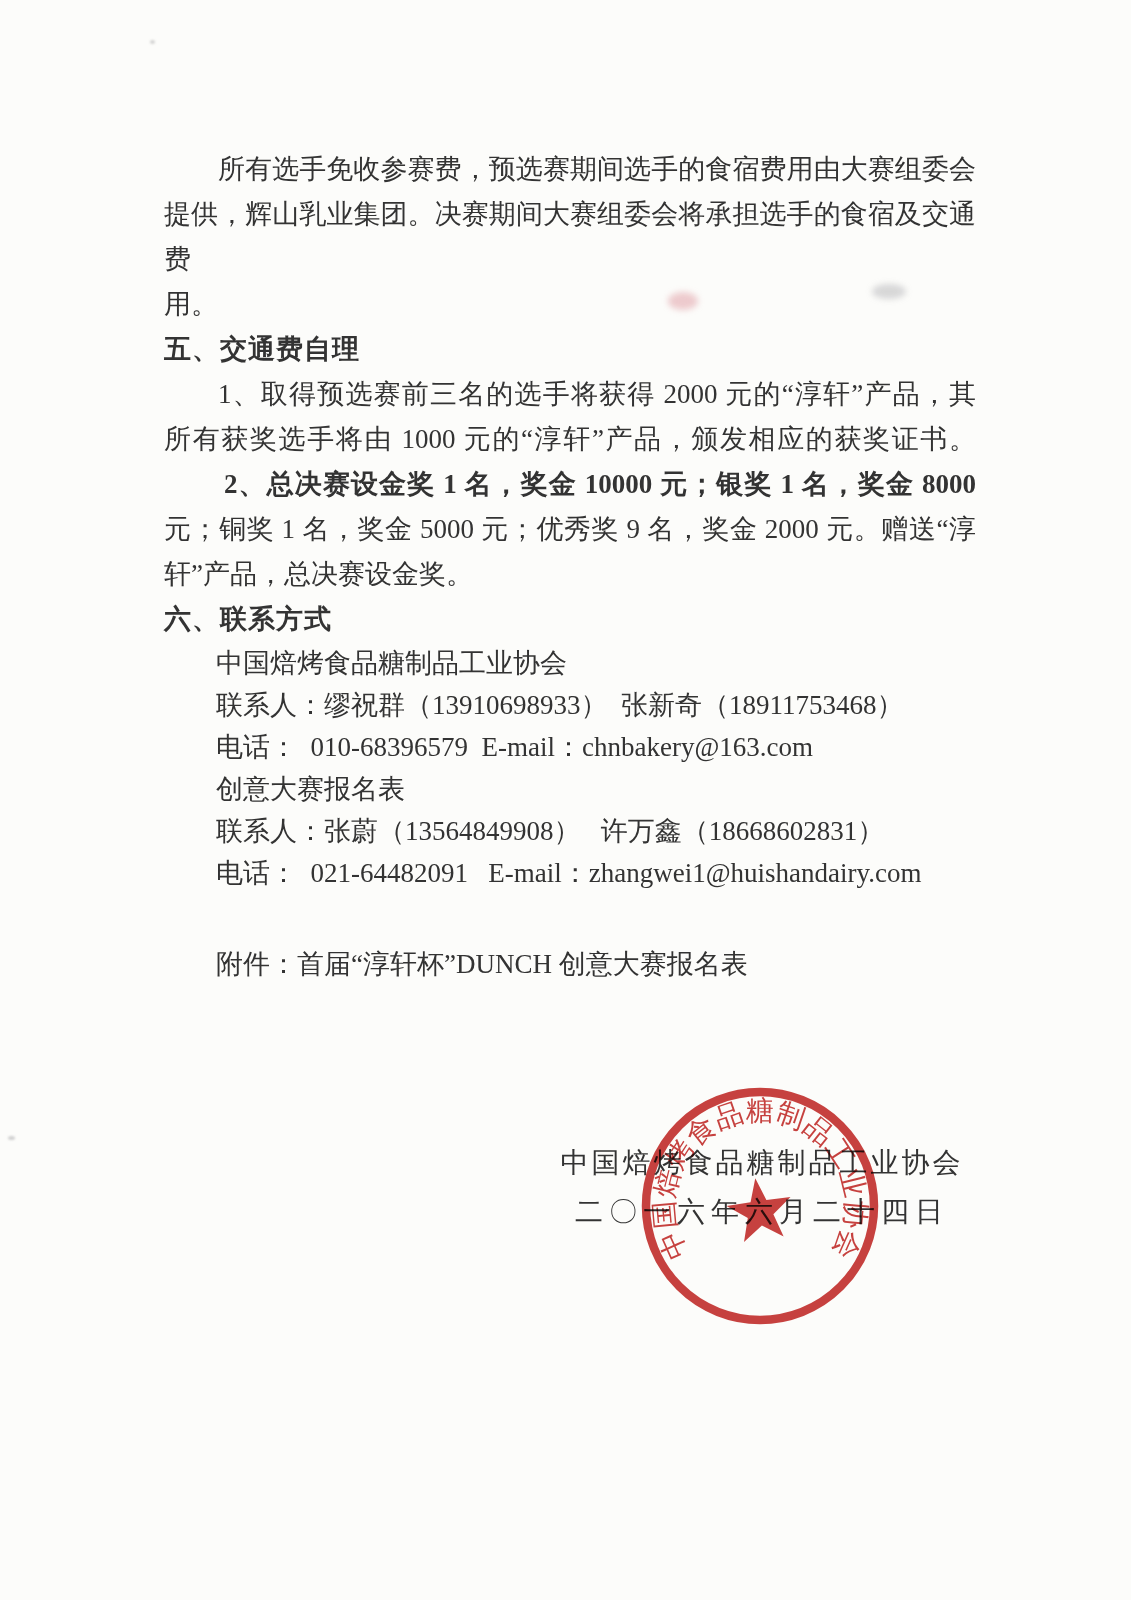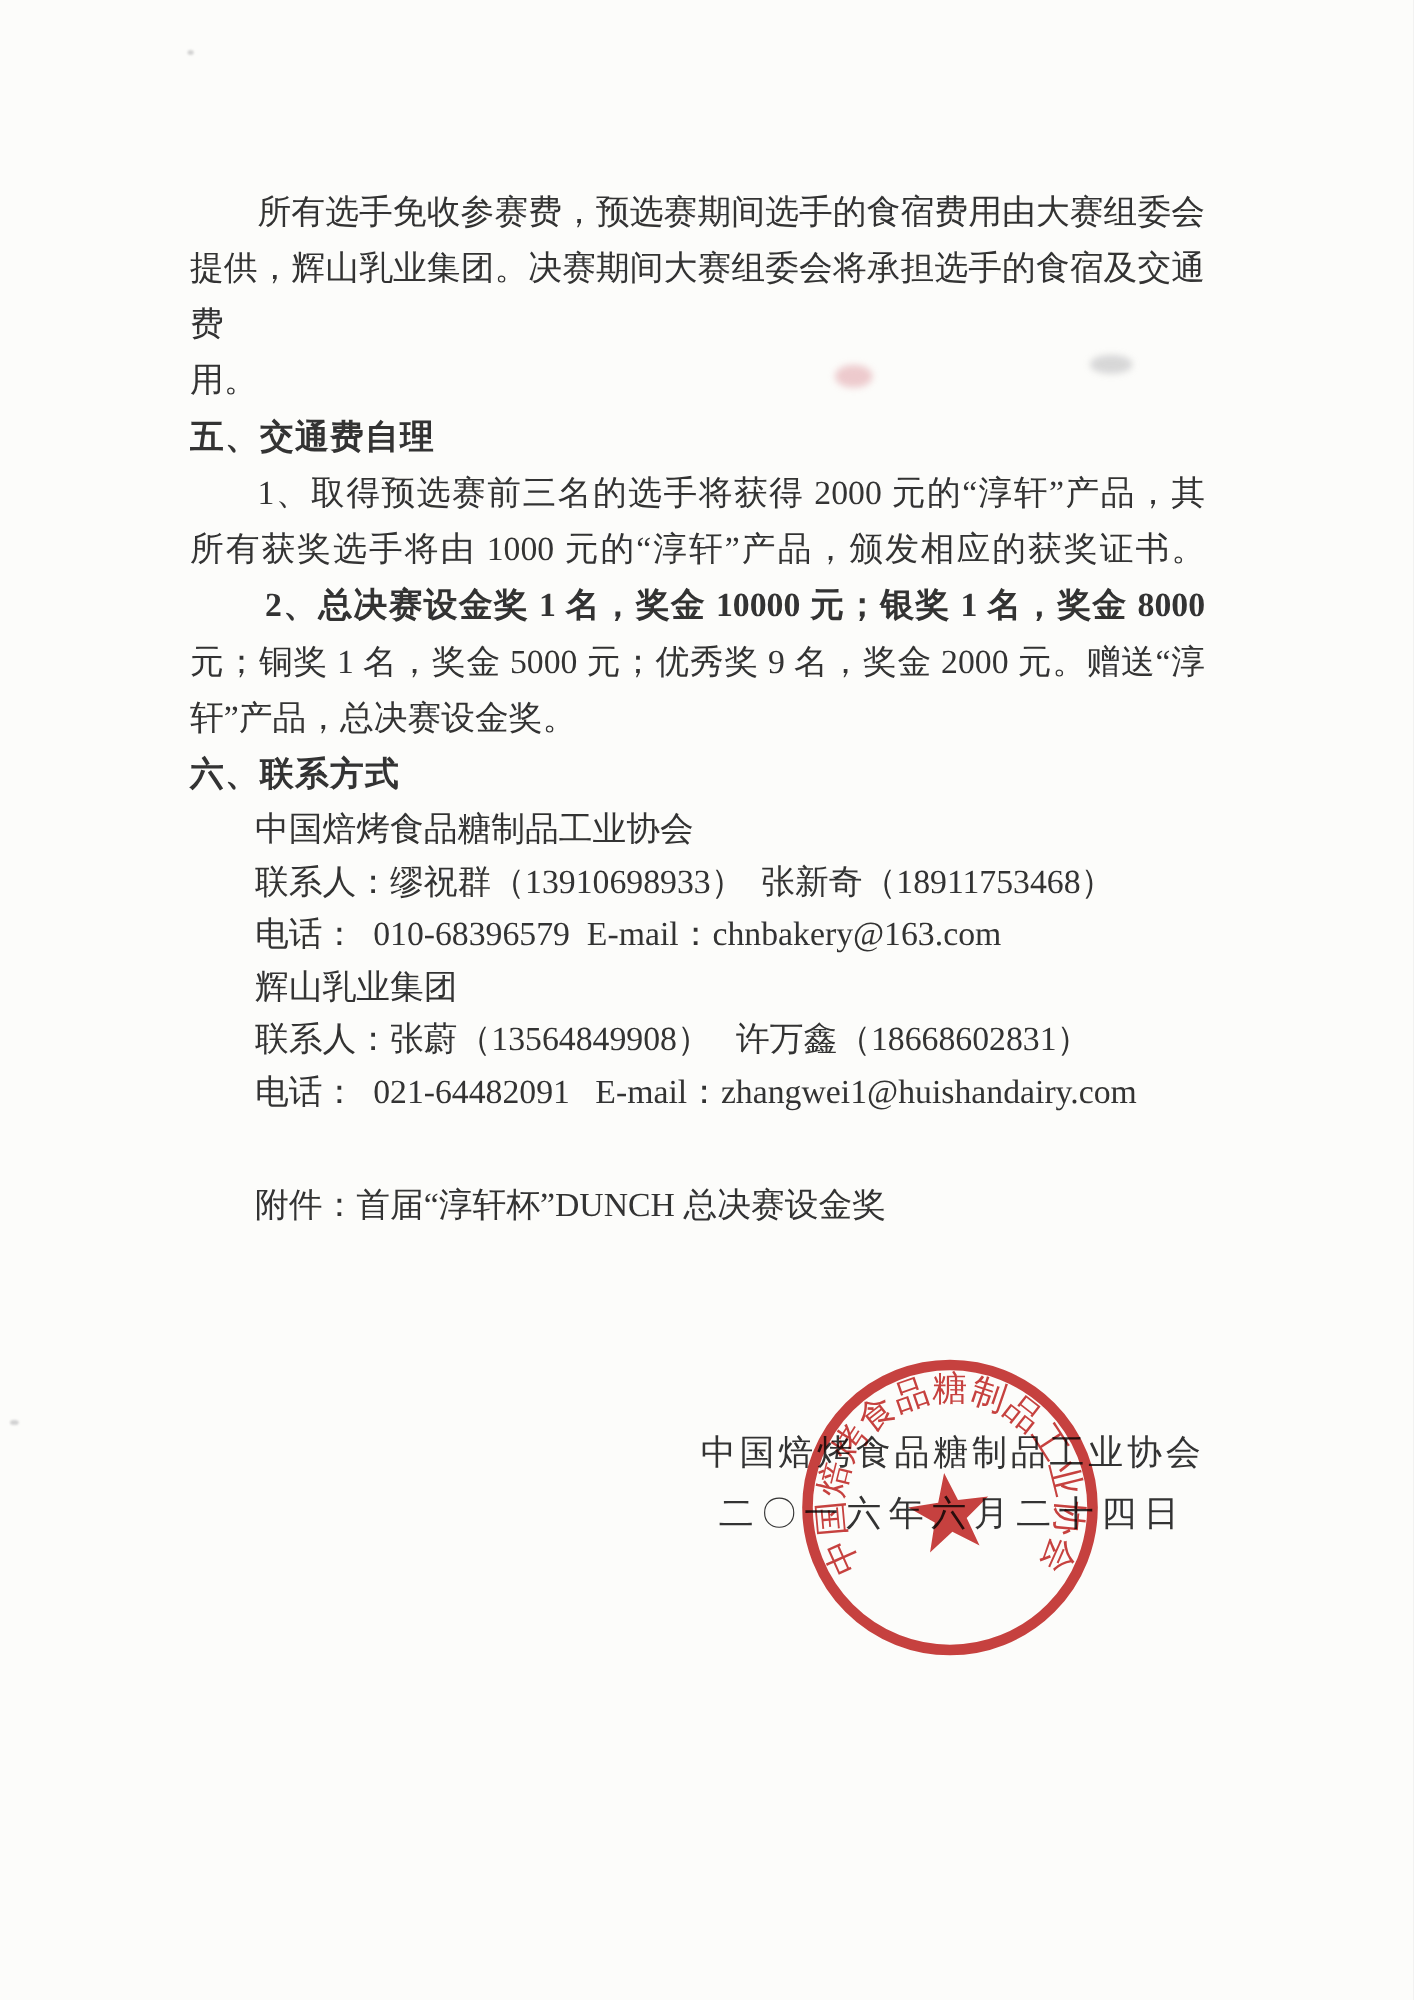--- a/index.html
+++ b/index.html
@@ -8,21 +8,21 @@
     width:1131px;height:1600px;
     margin:0 auto;
     background:#fcfcfa;
     overflow:hidden;
     font-family:"Liberation Serif","DejaVu Serif",serif;
     color:#333;
   }
   
   .doc{
     position:absolute;
-    left:152px;top:147px;width:812px;
+    left:164px;top:147px;width:812px;
     font-size:27px;
     line-height:45px;
   }
   .line{white-space:pre;}
   .line.j{white-space:normal;text-align:justify;text-align-last:justify;}
   .ind{text-indent:54px;}
   .ind2{text-indent:60px;font-weight:bold;}
   .h{font-weight:bold;letter-spacing:1px;}
   .contact .line{line-height:42px;text-indent:52px;}
   .attach{margin-top:48px;text-indent:52px;white-space:pre;}
@@ -78,26 +78,26 @@
       <div class="line">轩”产品，总决赛设金奖。</div>
     </div>
 
 
     <div class="line h">六、联系方式</div>
 
     <div class="contact">
       <div class="line">中国焙烤食品糖制品工业协会</div>
       <div class="line">联系人：缪祝群（13910698933）  张新奇（18911753468）</div>
       <div class="line">电话：  010-68396579  E-mail：chnbakery@163.com</div>
-      <div class="line">辉山乳业集团</div>
+      <div class="line">创意大赛报名表</div>
       <div class="line">联系人：张蔚（13564849908）   许万鑫（18668602831）</div>
       <div class="line">电话：  021-64482091   E-mail：zhangwei1@huishandairy.com</div>
     </div>
 
-    <div class="attach">附件：首届“淳轩杯”DUNCH 总决赛设金奖</div>
+    <div class="attach">附件：首届“淳轩杯”DUNCH 创意大赛报名表</div>
 
   </div>
 
   <div class="signoff">
     <div class="org">中国焙烤食品糖制品工业协会</div>
     <div class="date">二〇一六年六月二十四日</div>
   </div>
 
   <svg class="seal" viewBox="0 0 280 280" width="280" height="280" aria-hidden="true">
     <g fill="none" stroke="none">

